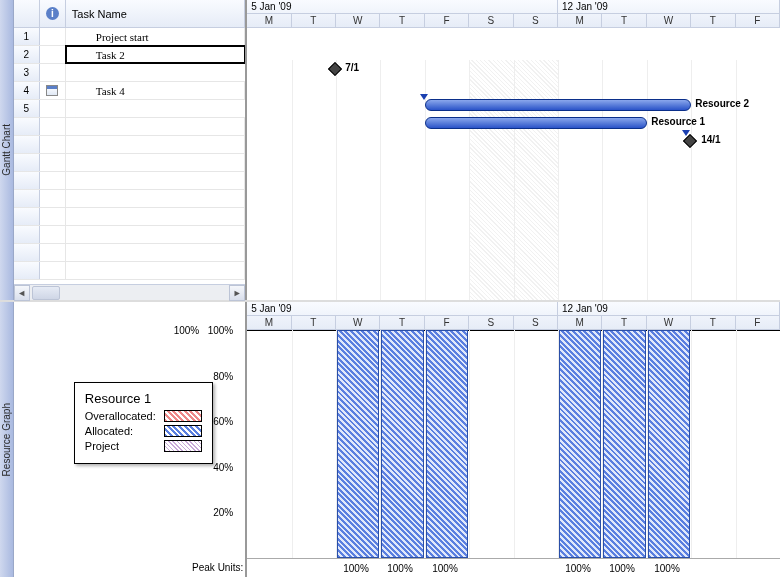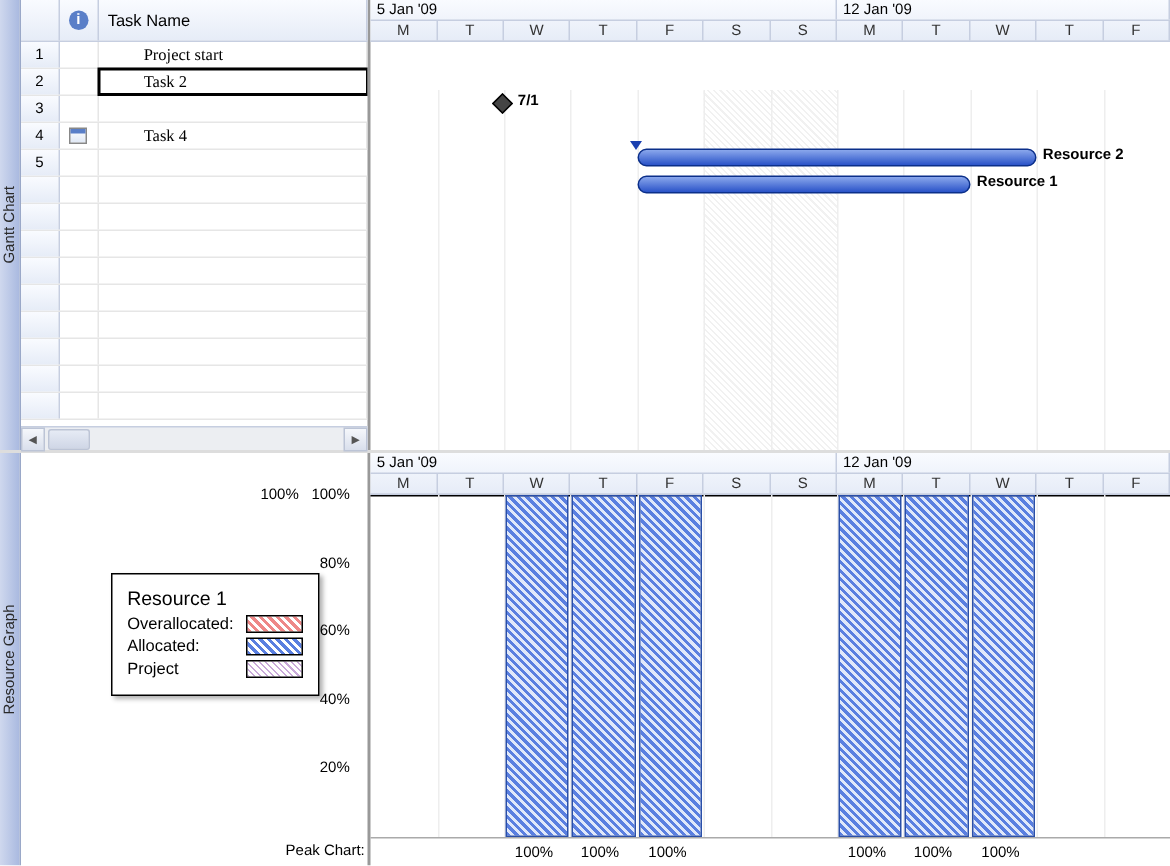--- a/index.html
+++ b/index.html
@@ -226,20 +226,25 @@
           <div class="task-bar" style="left:177.6px; width:266.4px"></div>
           <div class="bar-label txt-bold" style="left:448px">Resource 2</div>
           <div class="link-arrow" style="left:173px; top:-2px"></div>
         </div>
 
         <div class="bar-row" style="top:54px">
           <div class="task-bar" style="left:177.6px; width:222px"></div>
           <div class="bar-label txt-bold" style="left:404px">Resource 1</div>
         </div>
 
+        <div class="bar-row" style="top:72px">
+          <div class="milestone" style="left:438px"></div>
+          <div class="bar-label txt-bold" style="left:454px">14/1</div>
+          <div class="link-arrow" style="left:435px; top:-2px"></div>
+        </div>
       </div>
     </div>
   </div>
 
   <div class="bottom-pane">
     <div class="vtab">
         <span>Resource Graph</span>
       </div>
     <div class="rg-left">
       <div class="rg-left-body">
@@ -309,21 +314,21 @@
           <div class="rg-vline" style="left:488.4px"></div>
 
         <div class="rg-bar" style="left:89.8px; width:42.4px; height:100%"></div>
         <div class="rg-bar" style="left:134.2px; width:42.4px; height:100%"></div>
         <div class="rg-bar" style="left:178.6px; width:42.4px; height:100%"></div>
         <div class="rg-bar" style="left:311.8px; width:42.4px; height:100%"></div>
         <div class="rg-bar" style="left:356.2px; width:42.4px; height:100%"></div>
         <div class="rg-bar" style="left:400.6px; width:42.4px; height:100%"></div>
       </div>
       <div class="rg-footer">
-        <span class="rg-footer-label">Peak Chart:</span>
+        <span class="rg-footer-label">Peak Units:</span>
         <span class="rg-pct" style="left:96px">100%</span>
         <span class="rg-pct" style="left:140px">100%</span>
         <span class="rg-pct" style="left:185px">100%</span>
         <span class="rg-pct" style="left:318px">100%</span>
         <span class="rg-pct" style="left:362px">100%</span>
         <span class="rg-pct" style="left:407px">100%</span>
       </div>
     </div>
   </div>
 </div>

